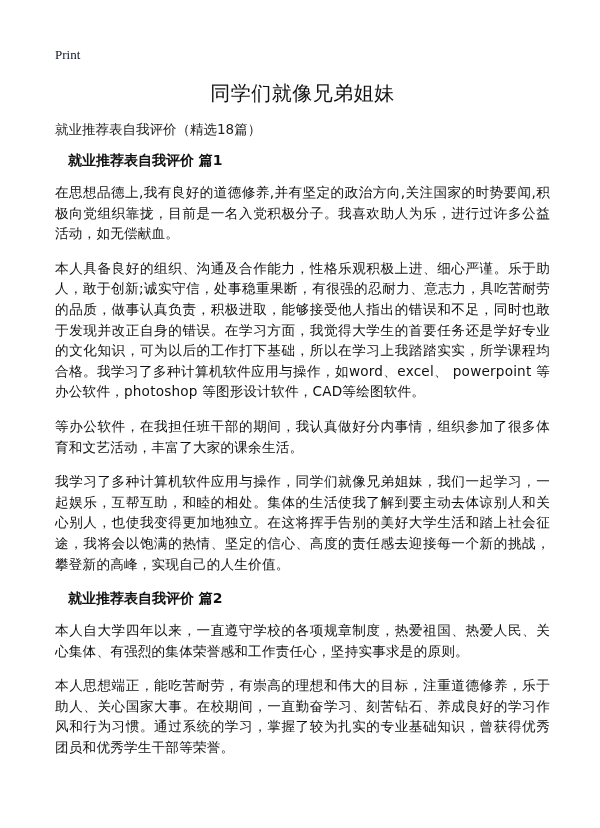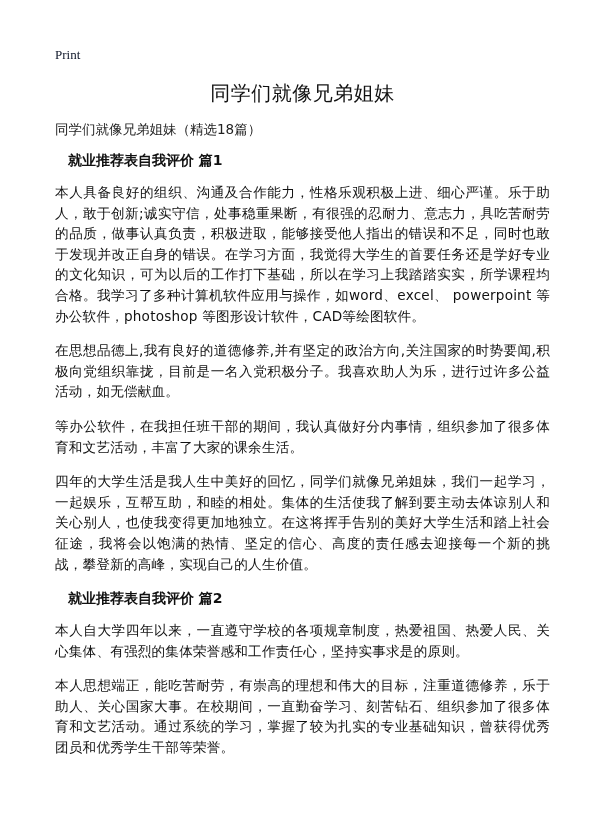--- a/index.html
+++ b/index.html
@@ -74,29 +74,29 @@
     }
   </style>
 </head>
 <body>
 
 <div class="page">
   <a class="print-link">Print</a>
 
   <h1 class="doc-title">同学们就像兄弟姐妹</h1>
 
-  <p class="subtitle">同学们就像兄弟姐妹（精选18篇）</p>
+  <p class="subtitle">就业推荐表自我评价（精选18篇）</p>
 
   <div class="content">
     <div class="section">
       <h2 class="section-heading">就业推荐表自我评价 篇1</h2>
+      <p class="para">在思想品德上,我有良好的道德修养,并有坚定的政治方向,关注国家的时势要闻,积极向党组织靠拢，目前是一名入党积极分子。我喜欢助人为乐，进行过许多公益活动，如无偿献血。</p>
       <p class="para">本人具备良好的组织、沟通及合作能力，性格乐观积极上进、细心严谨。乐于助人，敢于创新;诚实守信，处事稳重果断，有很强的忍耐力、意志力，具吃苦耐劳的品质，做事认真负责，积极进取，能够接受他人指出的错误和不足，同时也敢于发现并改正自身的错误。在学习方面，我觉得大学生的首要任务还是学好专业的文化知识，可为以后的工作打下基础，所以在学习上我踏踏实实，所学课程均合格。我学习了多种计算机软件应用与操作，如word、excel、 powerpoint 等办公软件，photoshop 等图形设计软件，CAD等绘图软件。</p>
-      <p class="para">在思想品德上,我有良好的道德修养,并有坚定的政治方向,关注国家的时势要闻,积极向党组织靠拢，目前是一名入党积极分子。我喜欢助人为乐，进行过许多公益活动，如无偿献血。</p>
       <p class="para">等办公软件，在我担任班干部的期间，我认真做好分内事情，组织参加了很多体育和文艺活动，丰富了大家的课余生活。</p>
-      <p class="para">四年的大学生活是我人生中美好的回忆，同学们就像兄弟姐妹，我们一起学习，一起娱乐，互帮互助，和睦的相处。集体的生活使我了解到要主动去体谅别人和关心别人，也使我变得更加地独立。在这将挥手告别的美好大学生活和踏上社会征途，我将会以饱满的热情、坚定的信心、高度的责任感去迎接每一个新的挑战，攀登新的高峰，实现自己的人生价值。</p>
+      <p class="para">我学习了多种计算机软件应用与操作，同学们就像兄弟姐妹，我们一起学习，一起娱乐，互帮互助，和睦的相处。集体的生活使我了解到要主动去体谅别人和关心别人，也使我变得更加地独立。在这将挥手告别的美好大学生活和踏上社会征途，我将会以饱满的热情、坚定的信心、高度的责任感去迎接每一个新的挑战，攀登新的高峰，实现自己的人生价值。</p>
     </div>
     <div class="section">
       <h2 class="section-heading">就业推荐表自我评价 篇2</h2>
       <p class="para">本人自大学四年以来，一直遵守学校的各项规章制度，热爱祖国、热爱人民、关心集体、有强烈的集体荣誉感和工作责任心，坚持实事求是的原则。</p>
-      <p class="para">本人思想端正，能吃苦耐劳，有崇高的理想和伟大的目标，注重道德修养，乐于助人、关心国家大事。在校期间，一直勤奋学习、刻苦钻石、组织参加了很多体育和文艺活动。通过系统的学习，掌握了较为扎实的专业基础知识，曾获得优秀团员和优秀学生干部等荣誉。</p>
+      <p class="para">本人思想端正，能吃苦耐劳，有崇高的理想和伟大的目标，注重道德修养，乐于助人、关心国家大事。在校期间，一直勤奋学习、刻苦钻石、养成良好的学习作风和行为习惯。通过系统的学习，掌握了较为扎实的专业基础知识，曾获得优秀团员和优秀学生干部等荣誉。</p>
     </div>
   </div>
 </div>
 
 </body></html>

